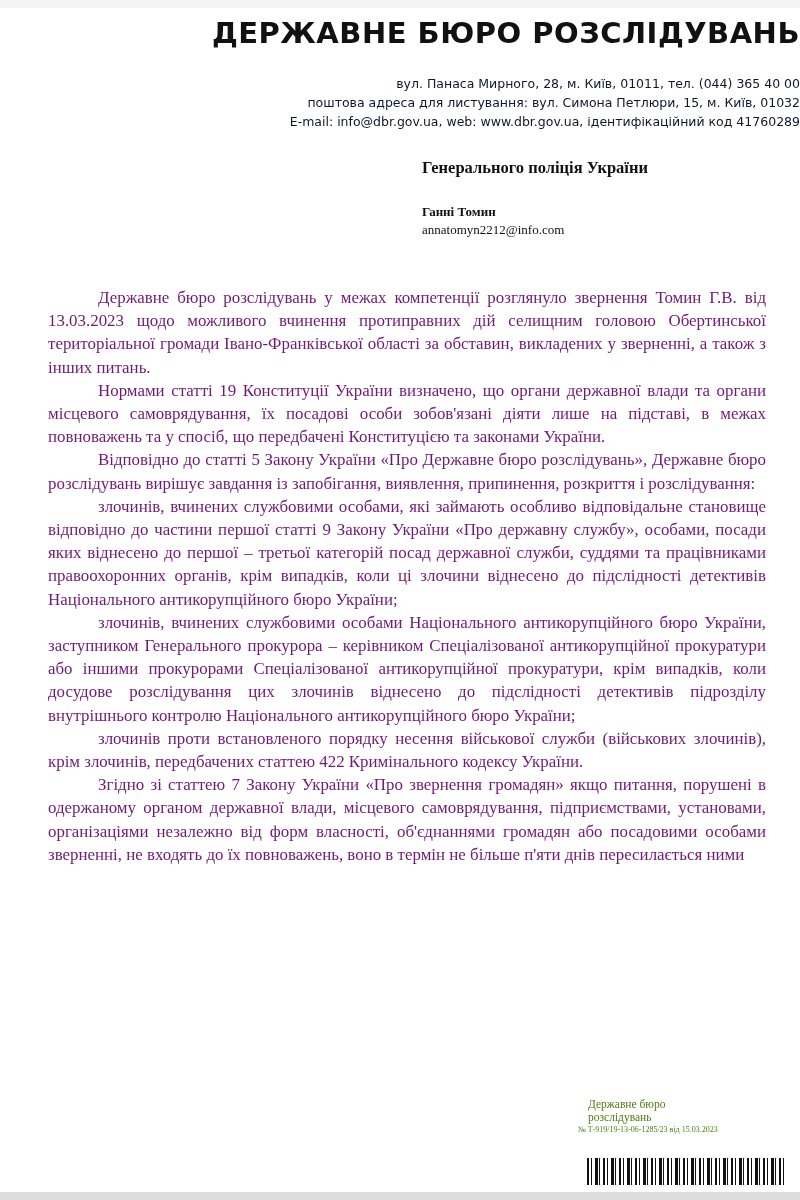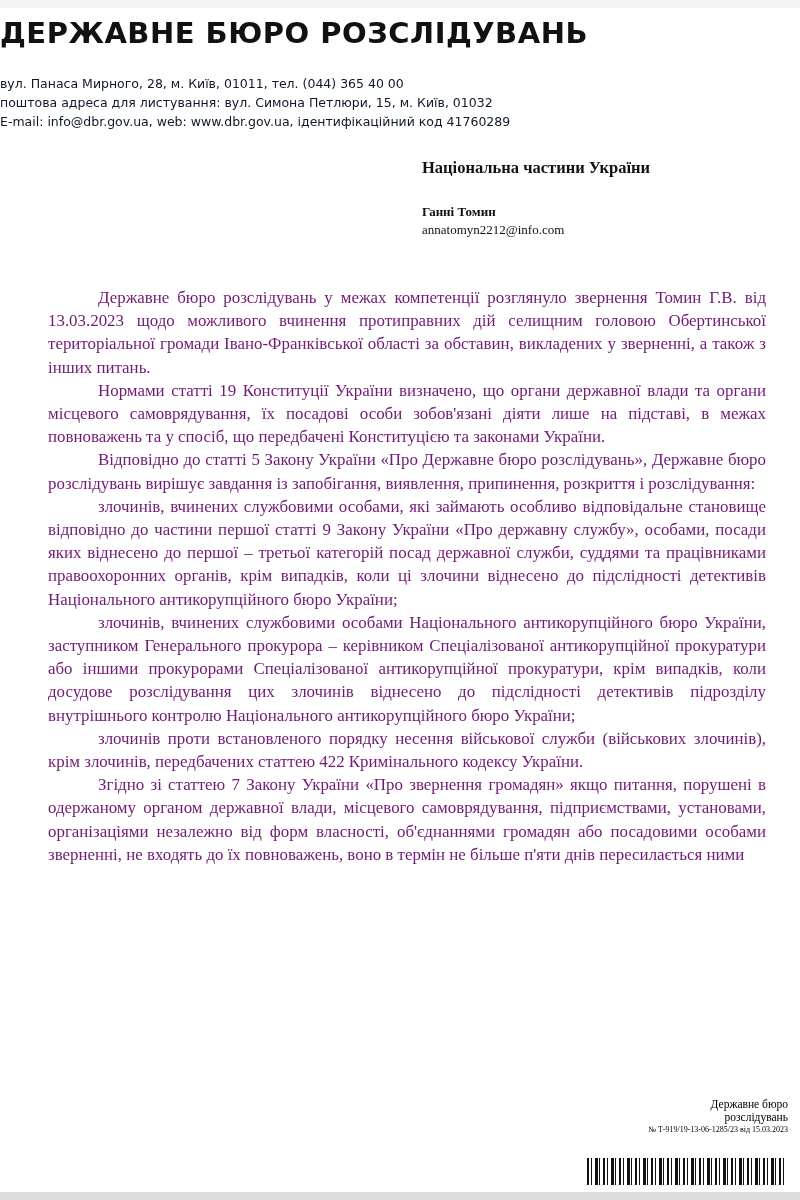--- a/index.html
+++ b/index.html
@@ -1,48 +1,48 @@
 <!DOCTYPE html>
 <html><head>
 <meta charset="utf-8">
 <style>
   html, body { margin:0; padding:0; }
   body { width:800px; height:1200px; background:#fff; position:relative; overflow:hidden; color:#111; }
   .topbar { position:absolute; left:0; top:0; width:800px; height:8px; background:#f3f3f3; }
-  .header { position:absolute; left:0; top:14px; width:800px; text-align:left; font-family:"DejaVu Sans", sans-serif; }
+  .header { position:absolute; left:0; top:14px; width:800px; text-align:right; font-family:"DejaVu Sans", sans-serif; }
   .org-title { font-size:29px; font-weight:bold; letter-spacing:0.5px; color:#111; margin-top:2px; }
   .hline { font-size:12.5px; color:#0f172a; line-height:19px; }
   .hline.first { margin-top:24px; }
   .recipient { position:absolute; left:422px; top:158px; font-family:"Liberation Serif", serif; }
   .rec-org { font-size:16.5px; font-weight:bold; }
   .rec-name { font-size:13px; font-weight:bold; margin-top:26px; }
   .rec-email { font-size:13px; margin-top:2px; }
   .body { position:absolute; left:48px; top:286px; width:718px; font-family:"Liberation Serif", serif; font-size:16.9px; line-height:23.2px; color:#701a75; }
   .body p { margin:0; text-align:justify; text-indent:50px; }
-  .stamp { position:absolute; left:588px; top:1098px; width:200px; text-align:right; font-family:"Liberation Serif", serif; color:#000000; }
+  .stamp { position:absolute; left:588px; top:1098px; width:200px; text-align:left; font-family:"Liberation Serif", serif; color:#4d7c0f; }
   .stamp .s1 { font-size:11.5px; line-height:13px; }
   .stamp .s2 { font-size:8px; line-height:11px; white-space:nowrap; margin-left:-10px; }
   .barcode { position:absolute; left:587px; top:1158px; width:200px; height:27px;
     background: repeating-linear-gradient(90deg,#111 0 2px,#fff 2px 4px,#111 4px 5px,#fff 5px 8px,#111 8px 11px,#fff 11px 12px,#111 12px 13px,#fff 13px 16px); }
   .bottombar { position:absolute; left:0; top:1192px; width:800px; height:8px; background:#ddd; }
 </style>
 </head>
 <body>
 
 <div class="topbar"></div>
 
 <div class="header">
   <div class="org-title">ДЕРЖАВНЕ БЮРО РОЗСЛІДУВАНЬ</div>
   <div class="hline first">вул. Панаса Мирного, 28, м. Київ, 01011, тел. (044) 365 40 00</div>
   <div class="hline">поштова адреса для листування: вул. Симона Петлюри, 15, м. Київ, 01032</div>
   <div class="hline">E-mail: info@dbr.gov.ua, web: www.dbr.gov.ua, ідентифікаційний код 41760289</div>
 </div>
 
 <div class="recipient">
-  <div class="rec-org">Національна частини України</div>
+  <div class="rec-org">Генерального поліція України</div>
   <div class="rec-name">Ганні Томин</div>
   <div class="rec-email">annatomyn2212@info.com</div>
 </div>
 
 <div class="body">
   <p>Державне бюро розслідувань у межах компетенції розглянуло звернення Томин Г.В. від 13.03.2023 щодо можливого вчинення протиправних дій селищним головою Обертинської територіальної громади Івано-Франківської області за обставин, викладених у зверненні, а також з інших питань.</p>
   <p>Нормами статті 19 Конституції України визначено, що органи державної влади та органи місцевого самоврядування, їх посадові особи зобов'язані діяти лише на підставі, в межах повноважень та у спосіб, що передбачені Конституцією та законами України.</p>
   <p>Відповідно до статті 5 Закону України «Про Державне бюро розслідувань», Державне бюро розслідувань вирішує завдання із запобігання, виявлення, припинення, розкриття і розслідування:</p>
   <p>злочинів, вчинених службовими особами, які займають особливо відповідальне становище відповідно до частини першої статті 9 Закону України «Про державну службу», особами, посади яких віднесено до першої – третьої категорій посад державної служби, суддями та працівниками правоохоронних органів, крім випадків, коли ці злочини віднесено до підслідності детективів Національного антикорупційного бюро України;</p>
   <p>злочинів, вчинених службовими особами Національного антикорупційного бюро України, заступником Генерального прокурора – керівником Спеціалізованої антикорупційної прокуратури або іншими прокурорами Спеціалізованої антикорупційної прокуратури, крім випадків, коли досудове розслідування цих злочинів віднесено до підслідності детективів підрозділу внутрішнього контролю Національного антикорупційного бюро України;</p>

